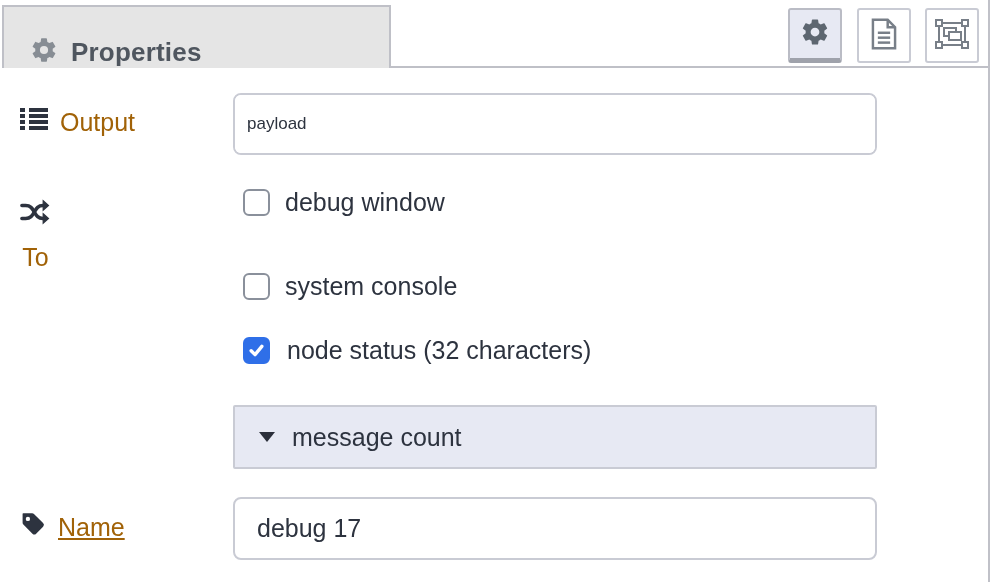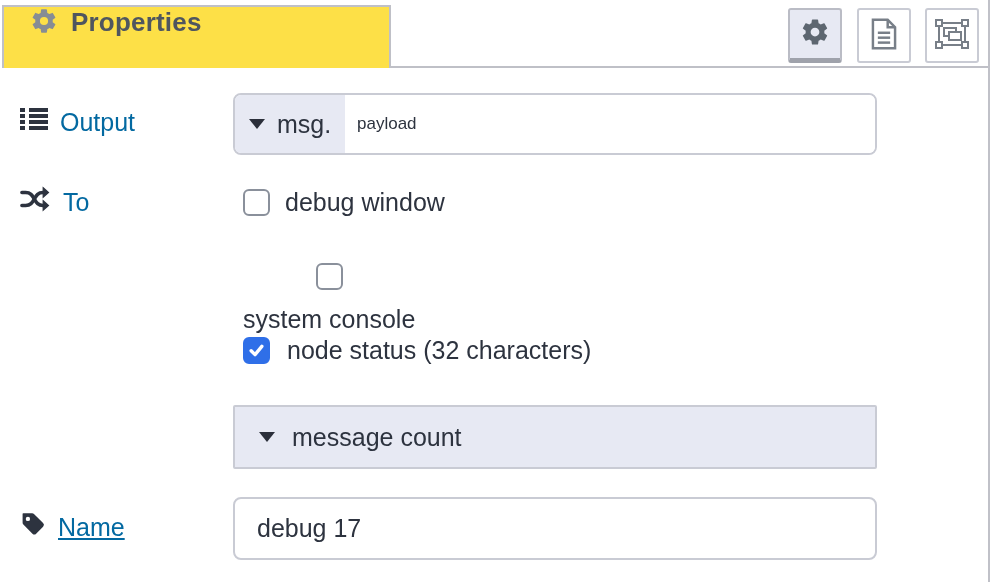--- a/index.html
+++ b/index.html
@@ -17,25 +17,25 @@
     border-left: 2px solid #c0c1c8;
     background-color: #ffffff;
     background-image: radial-gradient(#d9dbe1 1.2px, transparent 1.2px);
     background-size: 10px 10px;
     background-position: 4px 4px;
   }
 
   
   .tab {
     position: absolute; left: 2px; top: 5px; width: 389px; height: 63px;
-    background: #fde047;
+    background: #e5e5e5;
     border-top: 2px solid #bfc0c7;
     border-left: 2px solid #bfc0c7;
     border-right: 2px solid #bfc0c7;
-    display: flex; align-items: flex-start; gap: 13px;
+    display: flex; align-items: flex-end; gap: 13px;
     padding-left: 26px;
   }
   .tab-title {
     font-size: 26px; font-weight: bold; color: #4f565f; letter-spacing: .2px;
   }
   .tabbar-line {
     position: absolute; left: 391px; top: 66px; width: 597px; height: 2px;
     background: #bfc0c7;
   }
 
@@ -52,24 +52,24 @@
     border-bottom: 5px solid #9fa2ab;
   }
   .tb-btn-gear { left: 788px; }
   .tb-btn-doc  { left: 857px; }
   .tb-btn-app  { left: 925px; }
 
   
   .row-label {
     position: absolute; left: 20px;
     display: flex; align-items: center; gap: 12px;
-    font-size: 25px; color: #0369a1;
+    font-size: 25px; color: #a16207;
   }
   .lbl-output { top: 107px; }
-  .lbl-to     { top: 186px; }
+  .lbl-to     { top: 199px; flex-direction: column; }
   .lbl-name   { top: 511px; text-decoration: underline; }
 
   .typed-input {
     position: absolute; left: 233px; top: 93px; width: 644px; height: 62px;
     border: 2px solid #c9cbd4; border-radius: 8px;
     display: flex; overflow: hidden; background: #ffffff;
   }
   .typed-btn {
     width: 110px; background: #e7e9f3;
     display: flex; align-items: center; justify-content: center; gap: 12px;
@@ -85,21 +85,21 @@
     font-family: "Liberation Sans", sans-serif;
     font-size: 17px; color: #2d333f; padding: 0 0 0 12px;
   }
 
   .chk-item {
     position: absolute; left: 243px;
     display: flex; align-items: center; gap: 15px;
     font-size: 25px; color: #2d333f; cursor: pointer;
   }
   .chk-1 { top: 188px; }
-  .chk-2 { top: 263px; flex-direction: column; }
+  .chk-2 { top: 272px; }
   .chk-3 { top: 336px; gap: 17px; }
   .checkbox {
     width: 27px; height: 27px; border-radius: 6px;
     border: 2px solid #8a909b; background: #ffffff;
     display: flex; align-items: center; justify-content: center;
     flex: 0 0 auto;
   }
   .checkbox svg { display: none; }
   .checkbox.checked {
     background: #2f6fe8; border-color: #2f6fe8;
@@ -176,24 +176,20 @@
         <rect x="9" y="7" width="19" height="4"></rect>
       <rect x="0" y="13" width="5" height="4"></rect>
         <rect x="9" y="13" width="19" height="4"></rect>
       <rect x="0" y="19" width="5" height="4"></rect>
         <rect x="9" y="19" width="19" height="4"></rect>
     </svg>
   </span>
   <span>Output</span>
 </div>
 <div class="typed-input">
-  <div class="typed-btn">
-    <span class="caret"></span>
-    <span>msg.</span>
-  </div>
   <input class="typed-value" type="text" value="payload" style="">
 </div>
 
 <div class="row-label lbl-to">
   <span class="icon">
     <svg width="31" height="26" viewBox="0 0 26 22" fill="none" stroke="#2d333f" stroke-width="3" stroke-linecap="round">
       <path d="M1.5 5.5 h3.2 c4.2 0 5.6 2.6 7.3 5.5 c1.7 2.9 3.1 5.5 7.3 5.5 h1.5"></path>
       <path d="M1.5 16.5 h3.2 c4.2 0 5.6 -2.6 7.3 -5.5 c1.7 -2.9 3.1 -5.5 7.3 -5.5 h1.5"></path>
       <path d="M19.5 1.5 L24 5.5 L19.5 9.5 z" fill="#2d333f" stroke-width="1"></path>
       <path d="M19.5 12.5 L24 16.5 L19.5 20.5 z" fill="#2d333f" stroke-width="1"></path>

